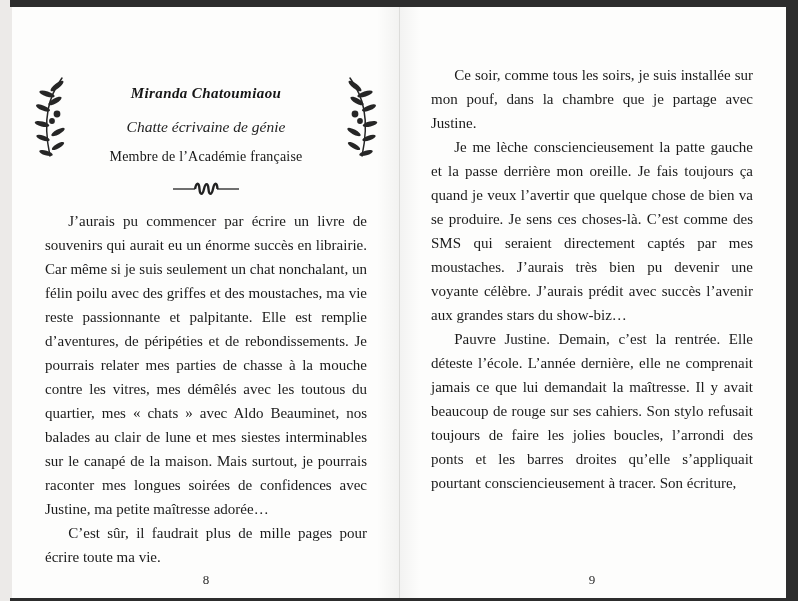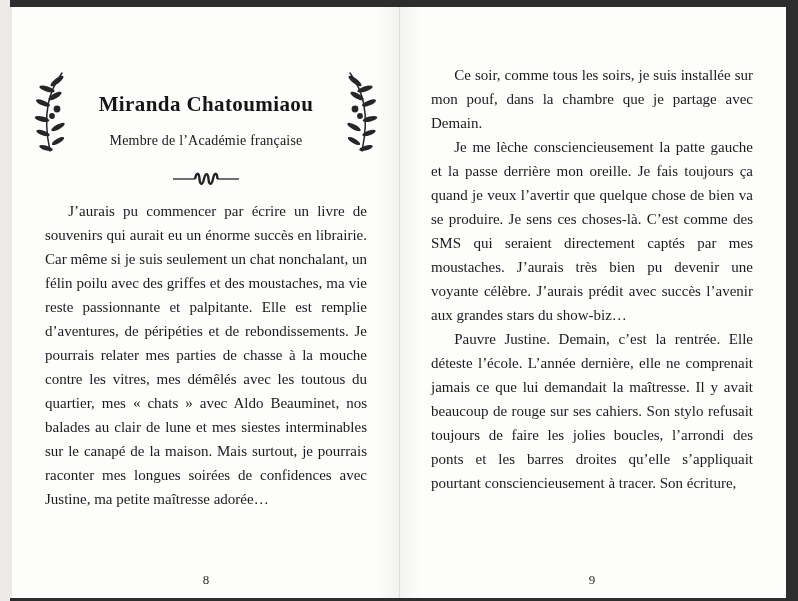--- a/index.html
+++ b/index.html
@@ -39,21 +39,21 @@
 
   
   .chapter-header {
     display:flex; align-items:center; justify-content:space-between;
     margin: 0 -12px;
   }
   .branch { flex: 0 0 auto; line-height:0; }
   .branch-right svg { transform: scaleX(-1); }
   .header-text { flex:1 1 auto; text-align:center; padding:0 4px; }
   .chapter-title {
-    margin:16px; font-size:21px; font-weight:bold; letter-spacing:0.4px; color:#161616;
+    margin:16px; font-size:15px; font-weight:bold; letter-spacing:0.4px; color:#161616;font-style:italic;
   }
   .chapter-subtitle {
     margin-top:11px; font-style:italic; font-size:15.5px; color:#222;
   }
   .chapter-affiliation {
     margin-top:13px; font-weight:normal; font-size:14px; letter-spacing:0.2px; color:#161616;
   }
   .divider { text-align:center; margin:16px 0 12px; line-height:0; }
 
   
@@ -96,20 +96,21 @@
               <ellipse cx="25" cy="58" rx="7.5" ry="2.5" transform="rotate(-28 25 58)"></ellipse>
               <ellipse cx="10" cy="64" rx="7" ry="2.4" transform="rotate(18 10 64)"></ellipse>
               <ellipse cx="25" cy="72" rx="7" ry="2.4" transform="rotate(-30 25 72)"></ellipse>
               <ellipse cx="13" cy="79" rx="7" ry="2.4" transform="rotate(16 13 79)"></ellipse>
             </g>
           </svg>
         </span>
 
         <div class="header-text">
           <h1 class="chapter-title">Miranda Chatoumiaou</h1>
+          <div class="chapter-subtitle">Chatte écrivaine de génie</div>
           <div class="chapter-affiliation">Membre de l’Académie française</div>
         </div>
 
         <span class="branch branch-right">
           <svg width="38" height="86" viewBox="0 0 38 86" aria-hidden="true">
             <path d="M29 4 C 16 22, 9 44, 17 82" stroke="#262626" stroke-width="1.5" fill="none" stroke-linecap="round"></path>
             <g fill="#262626">
               <ellipse cx="24" cy="12" rx="8" ry="2.6" transform="rotate(-38 24 12)"></ellipse>
               <ellipse cx="14" cy="20" rx="8" ry="2.6" transform="rotate(18 14 20)"></ellipse>
               <ellipse cx="22" cy="27" rx="7.5" ry="2.5" transform="rotate(-30 22 27)"></ellipse>
@@ -128,25 +129,26 @@
 
       <div class="divider">
         <svg width="72" height="16" viewBox="0 0 72 16" aria-hidden="true">
           <path d="M3 8 H 25" stroke="#222" stroke-width="1.3"></path>
           <path d="M25 8 c1.5 -7 4 -7 4.5 0 c0.5 6.5 3 6.5 4.5 0 c1.5 -6.5 4 -6.5 4.5 0 c0.5 6.5 3 6.5 4.5 0 c1.5 -7 4 -7 4.5 0" fill="none" stroke="#222" stroke-width="2.4"></path>
           <path d="M47 8 H 69" stroke="#222" stroke-width="1.3"></path>
         </svg>
       </div>
 
       <p class="body-par" lang="fr">J’aurais pu commencer par écrire un livre de souvenirs qui aurait eu un énorme succès en librairie. Car même si je suis seulement un chat nonchalant, un félin poilu avec des griffes et des moustaches, ma vie reste passionnante et palpitante. Elle est remplie d’aventures, de péripéties et de rebondissements. Je pourrais relater mes parties de chasse à la mouche contre les vitres, mes démêlés avec les toutous du quartier, mes « chats » avec Aldo Beauminet, nos balades au clair de lune et mes siestes interminables sur le canapé de la maison. Mais surtout, je pourrais raconter mes longues soirées de confidences avec Justine, ma petite maîtresse adorée…</p>
+      <p class="body-par" lang="fr">C’est sûr, il faudrait plus de mille pages pour écrire toute ma vie.</p>
 
       <div class="page-number">8</div>
     </section>
 
     <section class="page page-right">
-      <p class="body-par" lang="fr">Ce soir, comme tous les soirs, je suis installée sur mon pouf, dans la chambre que je partage avec Demain.</p>
+      <p class="body-par" lang="fr">Ce soir, comme tous les soirs, je suis installée sur mon pouf, dans la chambre que je partage avec Justine.</p>
       <p class="body-par" lang="fr">Je me lèche consciencieusement la patte gauche et la passe derrière mon oreille. Je fais toujours ça quand je veux l’avertir que quelque chose de bien va se produire. Je sens ces choses-là. C’est comme des SMS qui seraient directement captés par mes moustaches. J’aurais très bien pu devenir une voyante célèbre. J’aurais prédit avec succès l’avenir aux grandes stars du show-biz…</p>
       <p class="body-par" lang="fr">Pauvre Justine. Demain, c’est la rentrée. Elle déteste l’école. L’année dernière, elle ne comprenait jamais ce que lui demandait la maîtresse. Il y avait beaucoup de rouge sur ses cahiers. Son stylo refusait toujours de faire les jolies boucles, l’arrondi des ponts et les barres droites qu’elle s’appliquait pourtant consciencieusement à tracer. Son écriture,</p>
 
       <div class="page-number">9</div>
     </section>
   </div>
 </div>
 
 </body></html>

